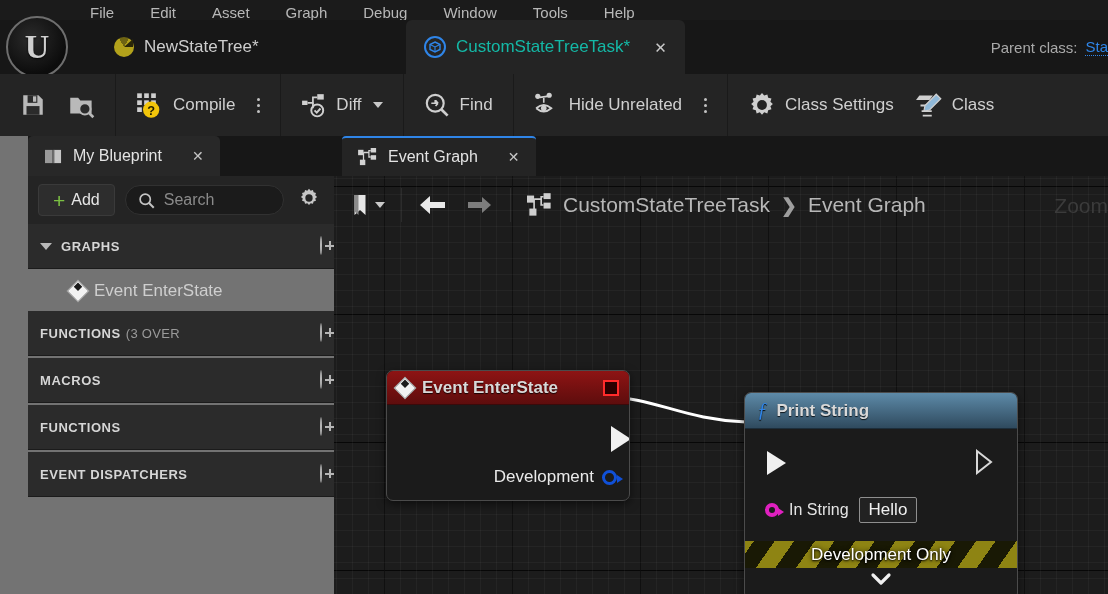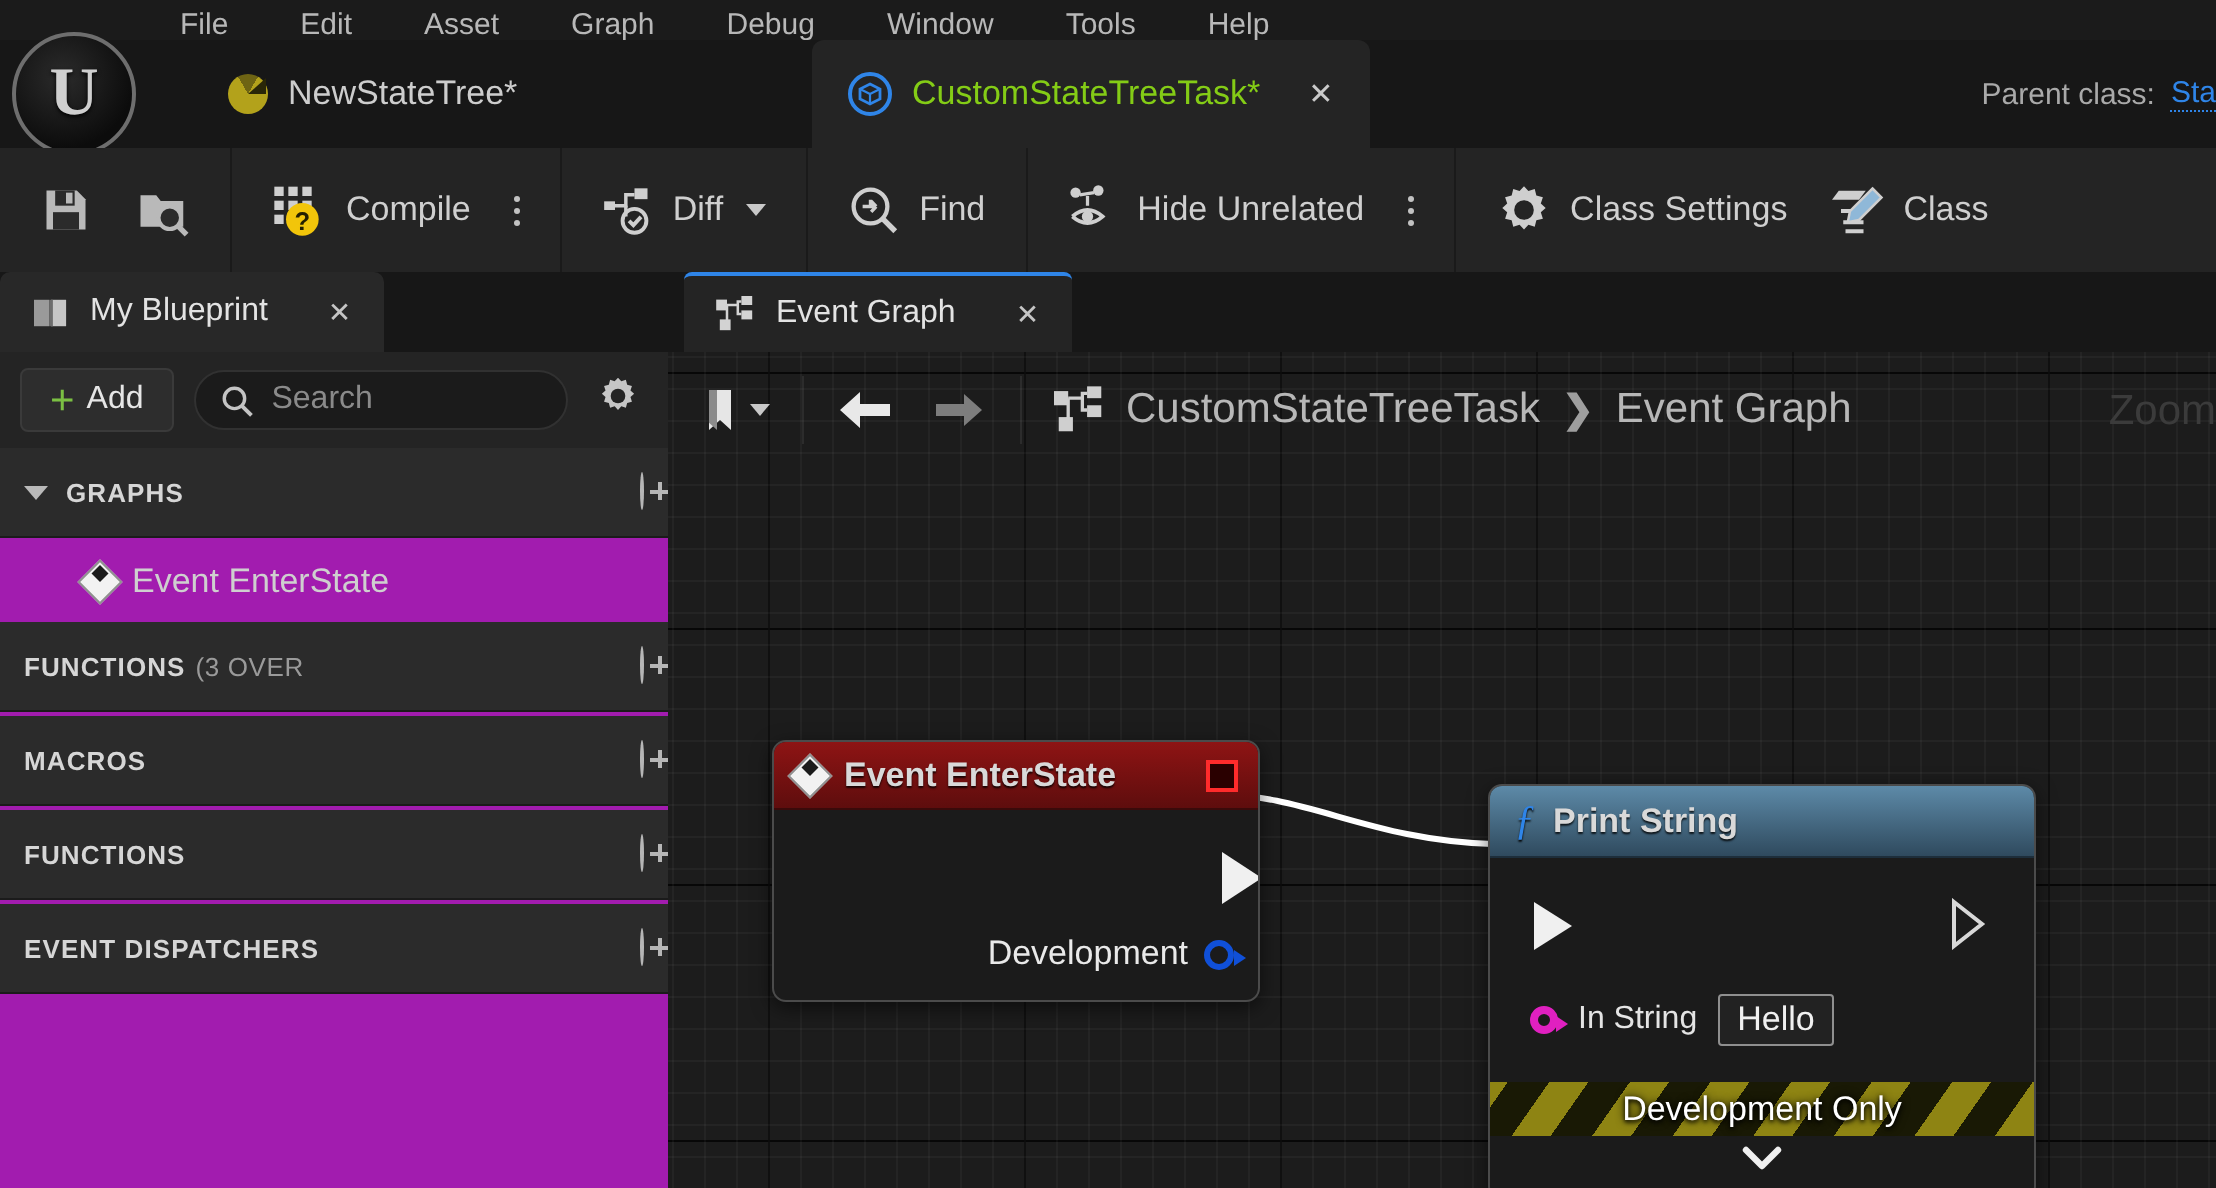--- a/index.html
+++ b/index.html
@@ -44,21 +44,21 @@
     position: absolute; top: 0; height: 54px;
     display: flex; align-items: center; gap: 10px;
     padding: 0 18px; white-space: nowrap;
   }
   .tab.inactive { left: 96px; }
   .tab.active {
     left: 406px;
     background: #242424;
     border-top-left-radius: 6px; border-top-right-radius: 6px;
   }
-  .tab-title { font-size: 17px; color: #84cc16; }
+  .tab-title { font-size: 17px; color: #14b8a6; }
   .tab.inactive .tab-title { color: #cdcdcd; }
   .tab-close {
     font-size: 15px; color: #c9c9c9; margin-left: 14px; line-height: 1;
   }
   .icon-statetree {
     width: 20px; height: 20px; border-radius: 50%;
     background: conic-gradient(from 30deg, #b3a21b 0deg 300deg, #6e6413 300deg 360deg);
     position: relative;
   }
   .icon-statetree::after{
@@ -106,21 +106,22 @@
   .chev-down {
     width: 0; height: 0; border-left: 5px solid transparent;
     border-right: 5px solid transparent; border-top: 6px solid #c8c8c8;
     margin-left: 2px;
   }
   .ic { display:block; }
 
   
   .leftpanel {
     position: absolute; left: 0; top: 136px; width: 334px; height: 458px;
-    background: #a21caf;
+    background: #737373;
+    padding-left: 28px;
   }
   .panel-tabrow { position: relative; height: 40px; background: #171717; }
   .panel-tab {
     position: absolute; left: 0; top: 0; height: 40px;
     display: flex; align-items: center; gap: 10px; padding: 0 16px;
     background: #282828;
     border-top-left-radius: 5px; border-top-right-radius: 5px;
   }
   .panel-tab-title { font-size: 16px; color: #e3e3e3; }
   .panel-tab-close { margin-left: 20px; font-size: 14px; color: #c5c5c5; }

